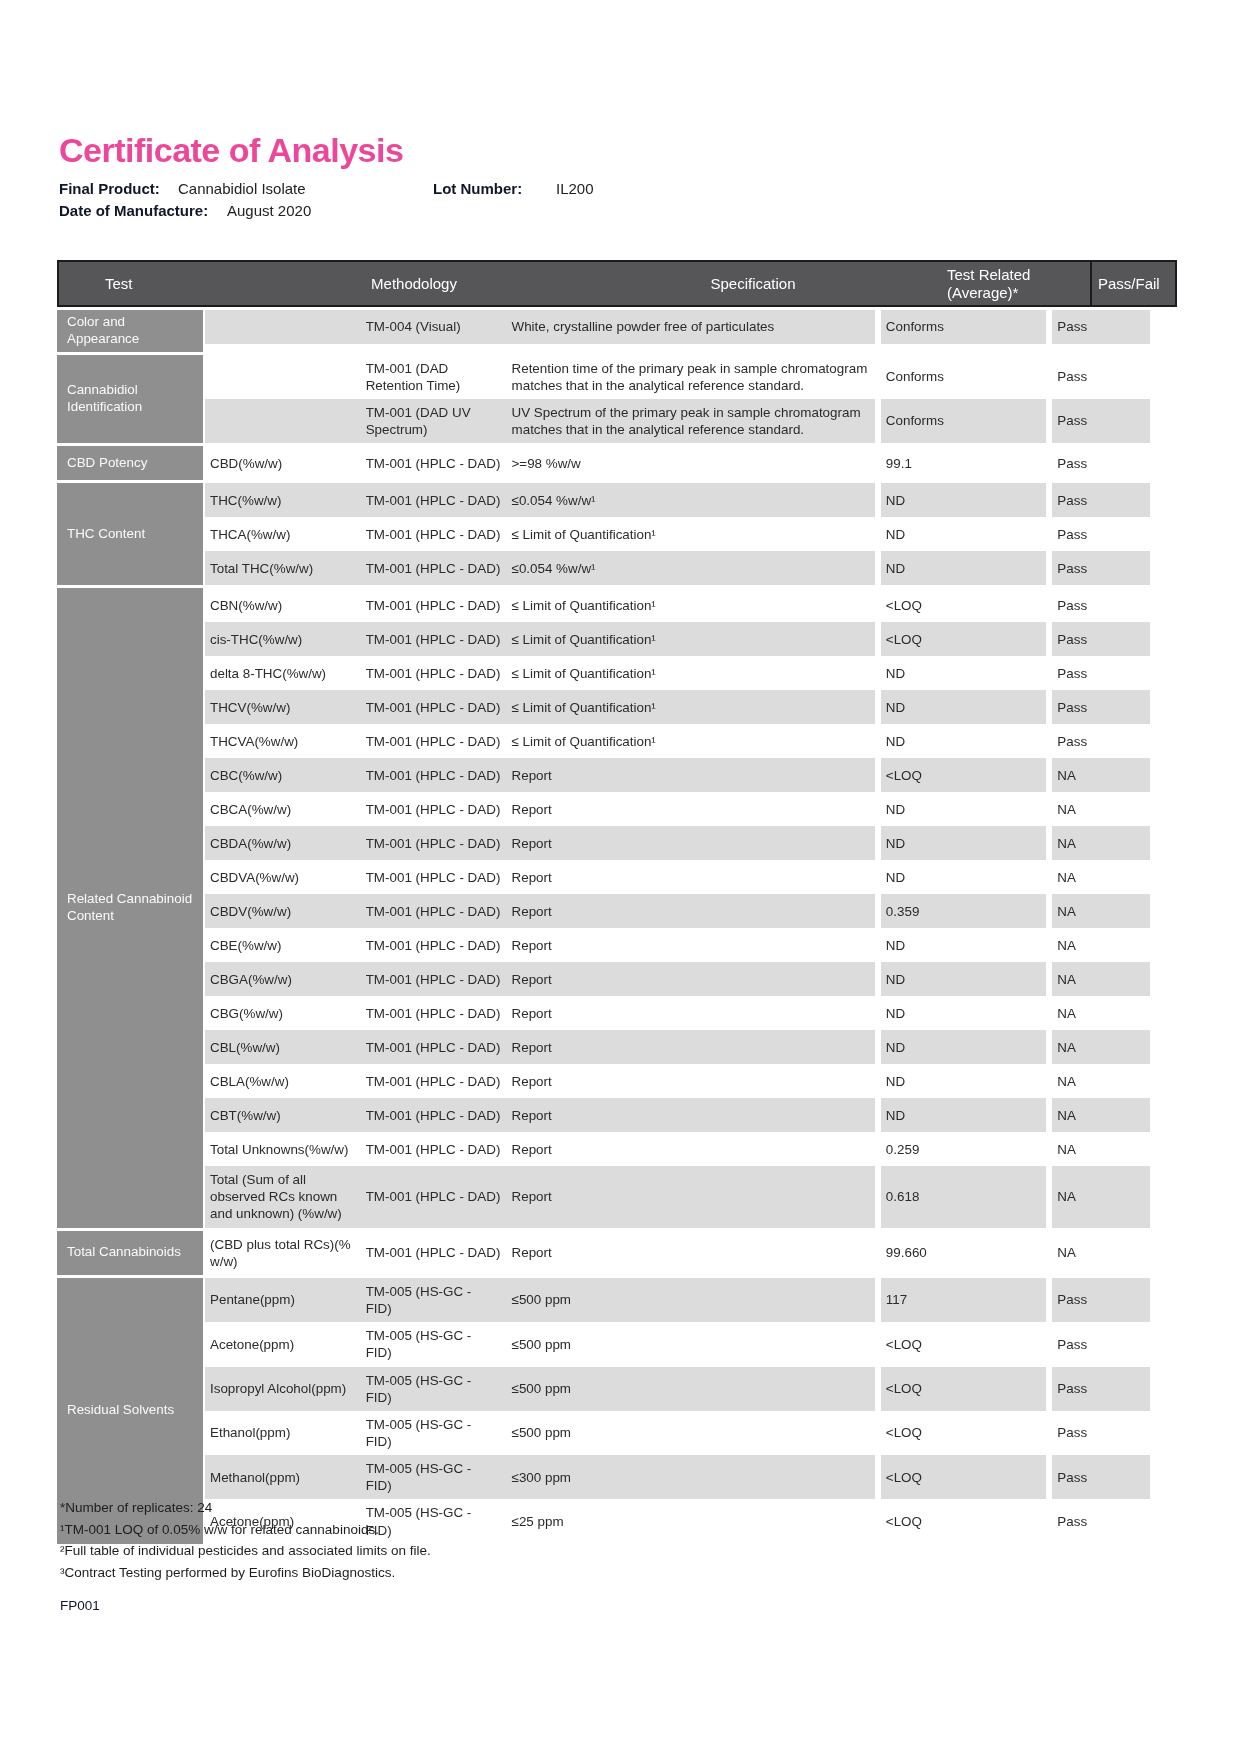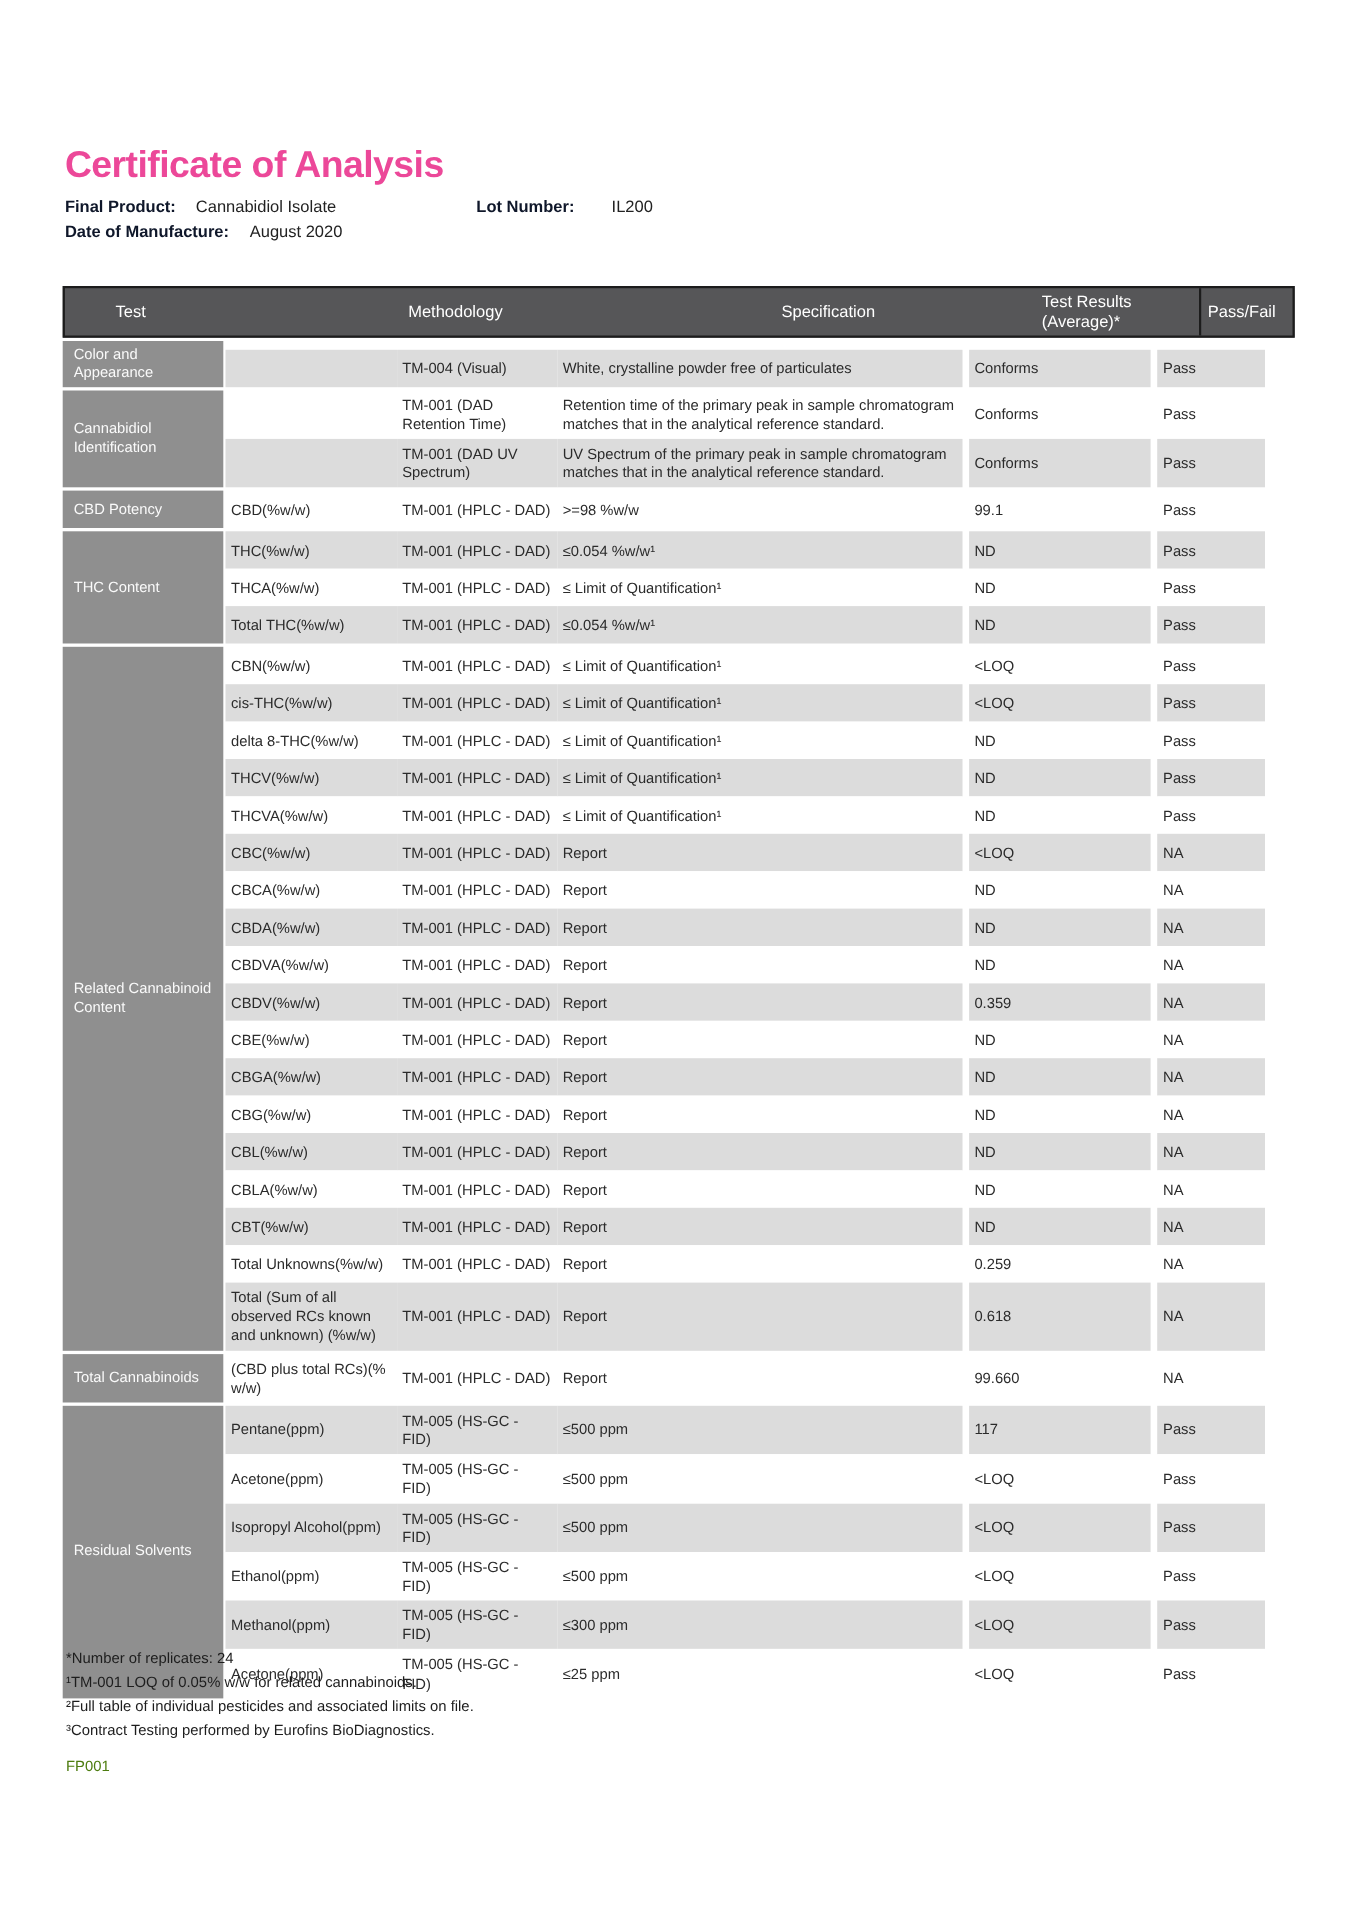--- a/index.html
+++ b/index.html
@@ -46,37 +46,37 @@
   .th-pass    { flex:1; padding-left:6px; }
 
   .section { display:flex; margin-top:3px; }
   .cat {
     width:146px; margin-right:2px; box-sizing:border-box;
     background:var(--category-bg, #8f8f8f);
     color:var(--category-text, #fafafa);
     display:flex; align-items:center;
     padding:4px 10px; line-height:1.25; font-size:13.4px;
   }
-  .rows { width:945px; display:flex; flex-direction:column;justify-content:flex-end; }
+  .rows { width:945px; display:flex; flex-direction:column; }
   .row  { display:flex; min-height:34px; }
   .cell {
     box-sizing:border-box; display:flex; align-items:center;
     padding:5px 6px 5px 5px; line-height:1.28; min-height:34px;
   }
   .row.stripe .cell { background:var(--stripe-bg, #dcdcdc); }
   .row.plain  .cell { background:var(--row-bg, #ffffff); }
   .c-analyte { width:158px; }
   .c-method  { width:148px; }
   .c-spec    { width:374px; }
   .c-result  { width:168px; margin-left:6px; }
   .c-pass    { width:99px;  margin-left:6px; }
 
   .footnotes { position:absolute; left:60px; top:1497px; font-size:13.5px; color:#1d1d1d; }
   .footnote  { line-height:21.5px; }
-  .footer-code { position:absolute; left:60px; top:1598px; font-size:13.5px; color:#4d7c0f; }
+  .footer-code { position:absolute; left:60px; top:1598px; font-size:13.5px; color:#0f172a; }
 </style>
 </head>
 <body>
 
 <div class="page">
 
   <h1 class="doc-title">Certificate of Analysis</h1>
 
   <div class="info-block">
     <div class="info-row">
@@ -89,21 +89,21 @@
       <span class="lbl pos-0">Date of Manufacture:</span>
       <span class="val pos-dov">August 2020</span>
     </div>
   </div>
 
   <div class="coa-table">
     <div class="thead">
       <div class="th th-test">Test</div>
       <div class="th th-method">Methodology</div>
       <div class="th th-spec">Specification</div>
-      <div class="th th-results">Test Results (Average)*</div>
+      <div class="th th-results">Test Related (Average)*</div>
       <div class="th th-pass">Pass/Fail</div>
     </div>
     <div id="tbody">
         <div class="section">
           <div class="cat">
             <span>Color and Appearance</span>
           </div>
           <div class="rows">
             <div class="row stripe">
               <div class="cell c-analyte">

